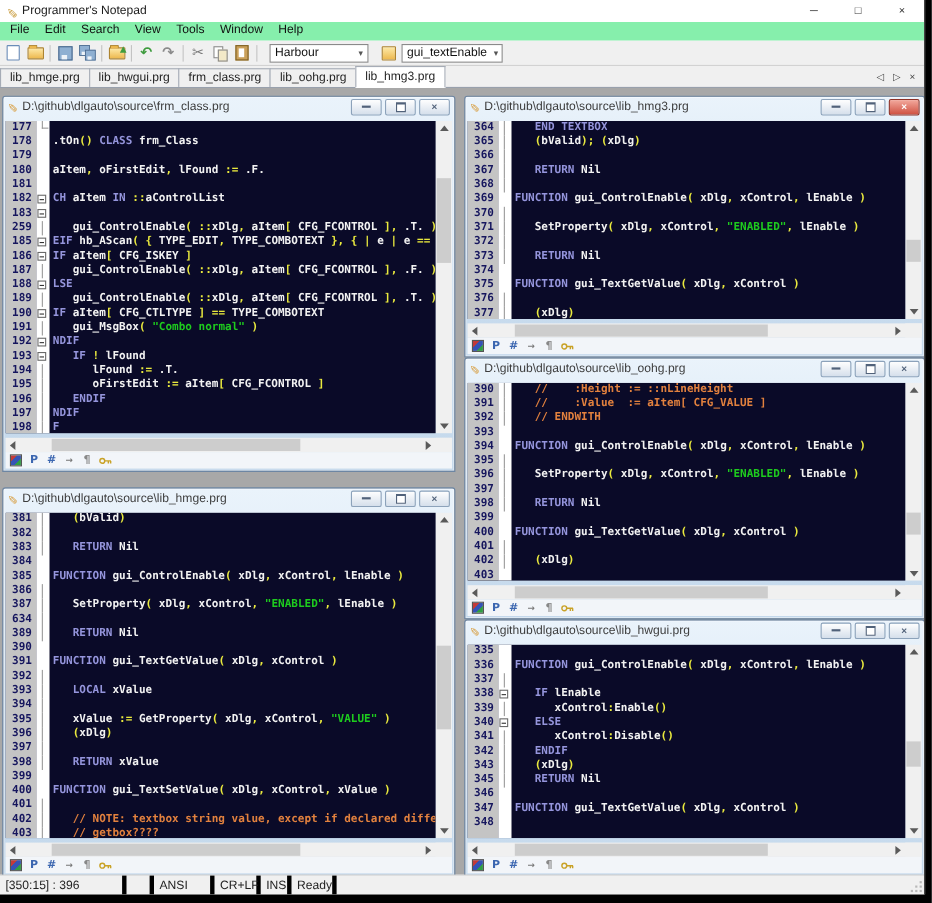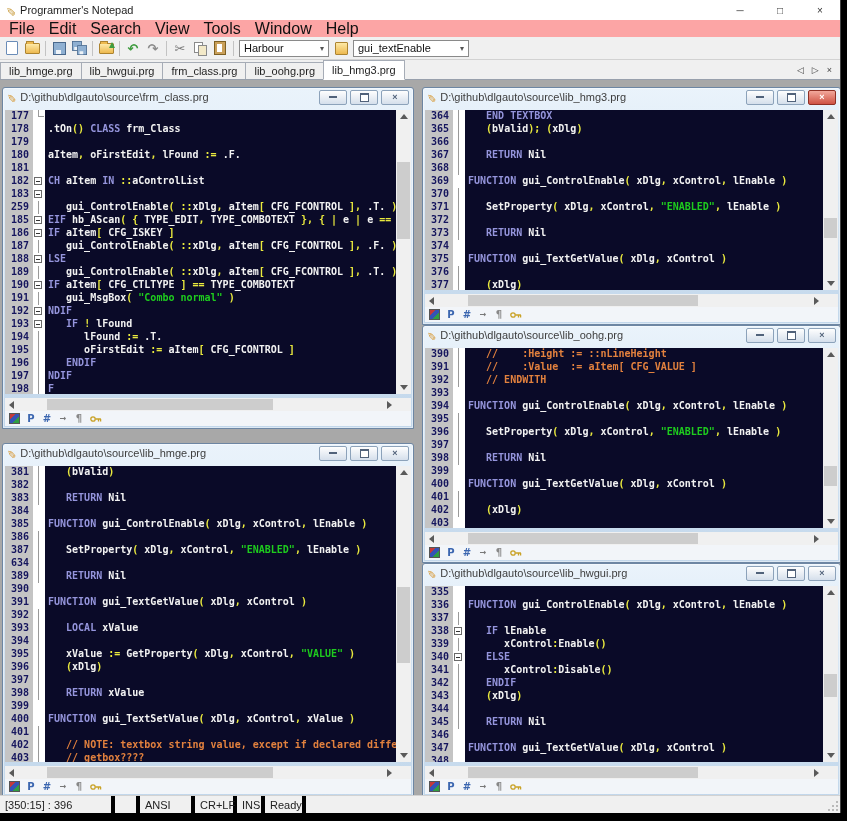--- a/index.html
+++ b/index.html
@@ -10,21 +10,21 @@
 
   
   .titlebar{height:20px;background:#fff;display:flex;align-items:center;flex:none}
   .app-icon{color:#c89b3c;font-size:12px;margin:2px 4px 0 6px;transform:rotate(180deg)}
   .title-text{font-size:11px;color:#1c1c1c}
   .win-btns{margin-left:auto;display:flex;height:100%}
   .win-btn{width:40px;display:flex;align-items:center;justify-content:center;
            font-size:10px;color:#333}
 
   
-  .menubar{height:17px;background:#fca5a5;display:flex;align-items:center;font-size:16px;
+  .menubar{height:17px;background:#86efac;display:flex;font-size:11px;
            color:#111;flex:none;padding-left:2px}
   .menu-item{padding:1px 7px}
 
   
   .toolbar{height:22px;background:#f0f0f0;border-bottom:1px solid #d2d2d2;display:flex;
            align-items:center;padding-left:2px;flex:none}
   .tb-sep{width:1px;height:15px;background:#c3c3c3;margin:0 3px}
   .tbi{width:20px;height:18px;display:inline-flex;align-items:center;justify-content:center}
   .ic-page{width:10px;height:12px;background:#fff;border:1px solid #6a8cb8;border-radius:1px}
   .ic-folder,.ic-export,.ic-find{width:13px;height:9px;background:linear-gradient(#fde9a7,#edb94f);
@@ -41,22 +41,22 @@
   .ic-txt{font-size:13px;font-weight:bold;line-height:1;font-family:"DejaVu Sans",sans-serif}
   .ic-copy{width:13px;height:13px;position:relative;display:inline-block}
   .ic-copy::before,.ic-copy::after{content:"";position:absolute;width:7px;height:9px;background:#fff;border:1px solid #8a8a8a}
   .ic-copy::before{left:0;top:0}.ic-copy::after{left:4px;top:3px;background:#f3e9c8}
   .ic-paste{width:10px;height:12px;background:#caa05a;border:1px solid #7e6023;position:relative;display:inline-block}
   .ic-paste::after{content:"";position:absolute;left:2px;top:2px;width:5px;height:8px;background:#fff}
   .ic-find{height:11px;width:11px}
   .combo{height:17px;background:#fff;border:1px solid #8a8a8a;font-size:11px;display:flex;
          align-items:center;padding:0 4px;color:#111;box-sizing:border-box}
   .combo .arrow{margin-left:auto;color:#555;font-size:8px;padding-left:6px}
-  .combo-scheme{width:90px;margin:0 2px}
-  .combo-find{width:116px;margin-left:2px}
+  .combo-scheme{width:90px;margin:0 8px}
+  .combo-find{width:92px;margin-left:2px}
 
   
   .tabbar{height:19px;background:#f0f0f0;display:flex;align-items:flex-end;font-size:11px;
           border-bottom:1px solid #98a0ac;flex:none}
   .tab{height:16px;display:flex;align-items:center;padding:0 8px;background:#f0f0f0;color:#1e1e1e;
        border:1px solid #a6acb6;border-bottom:none;margin-right:-1px;position:relative}
   .tab.active{background:#fff;height:18px;z-index:2;margin-bottom:-1px;border-bottom:1px solid #fff}
   .tab-ctrls{margin-left:auto;display:flex;align-items:center;gap:8px;padding:0 8px 4px 0;
              color:#444;font-size:9px}
 
@@ -921,25 +921,20 @@
                 <span class="ln">342</span>
                 <span class="fold f-v"></span>
                 <span class="code"><span class="i">   </span><span class="k">ENDIF</span></span>
               </div>
               <div class="row">
                 <span class="ln">343</span>
                 <span class="fold f-v"></span>
                 <span class="code"><span class="i">   </span><span class="o">(</span><span class="i">xDlg</span><span class="o">)</span></span>
               </div>
               <div class="row">
-                <span class="ln">344</span>
-                <span class="fold f-v"></span>
-                <span class="code"></span>
-              </div>
-              <div class="row">
                 <span class="ln">345</span>
                 <span class="fold f-v"></span>
                 <span class="code"><span class="i">   </span><span class="k">RETURN</span><span class="i"> Nil</span></span>
               </div>
               <div class="row">
                 <span class="ln">346</span>
                 <span class="fold"></span>
                 <span class="code"></span>
               </div>
               <div class="row">

